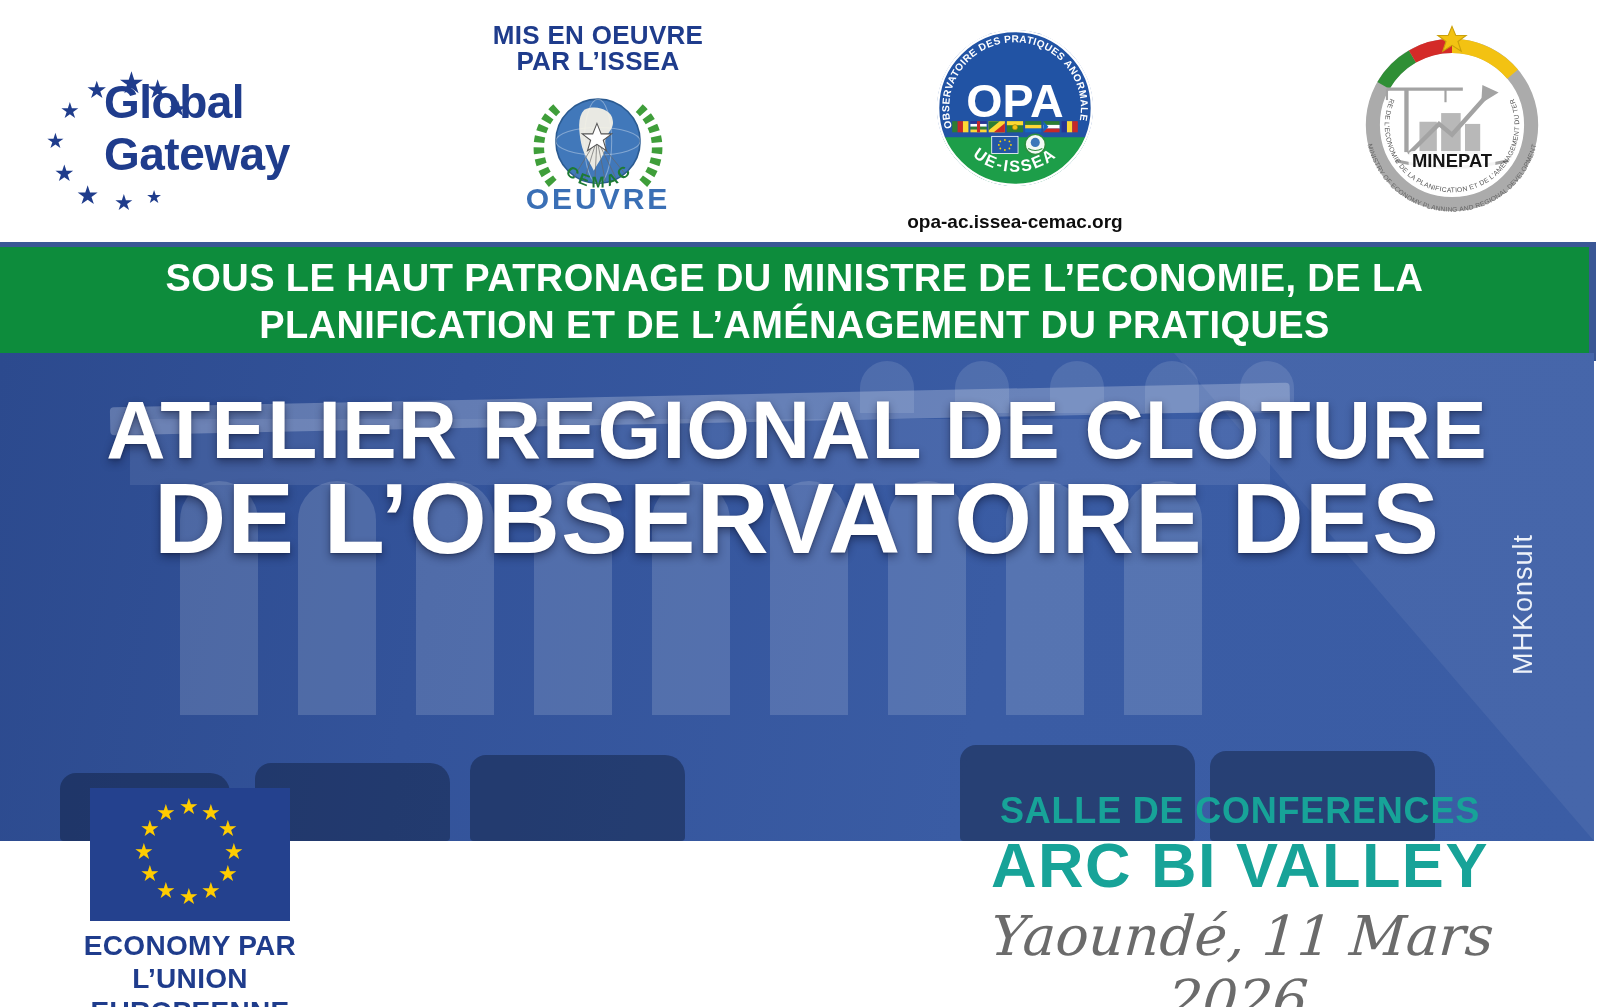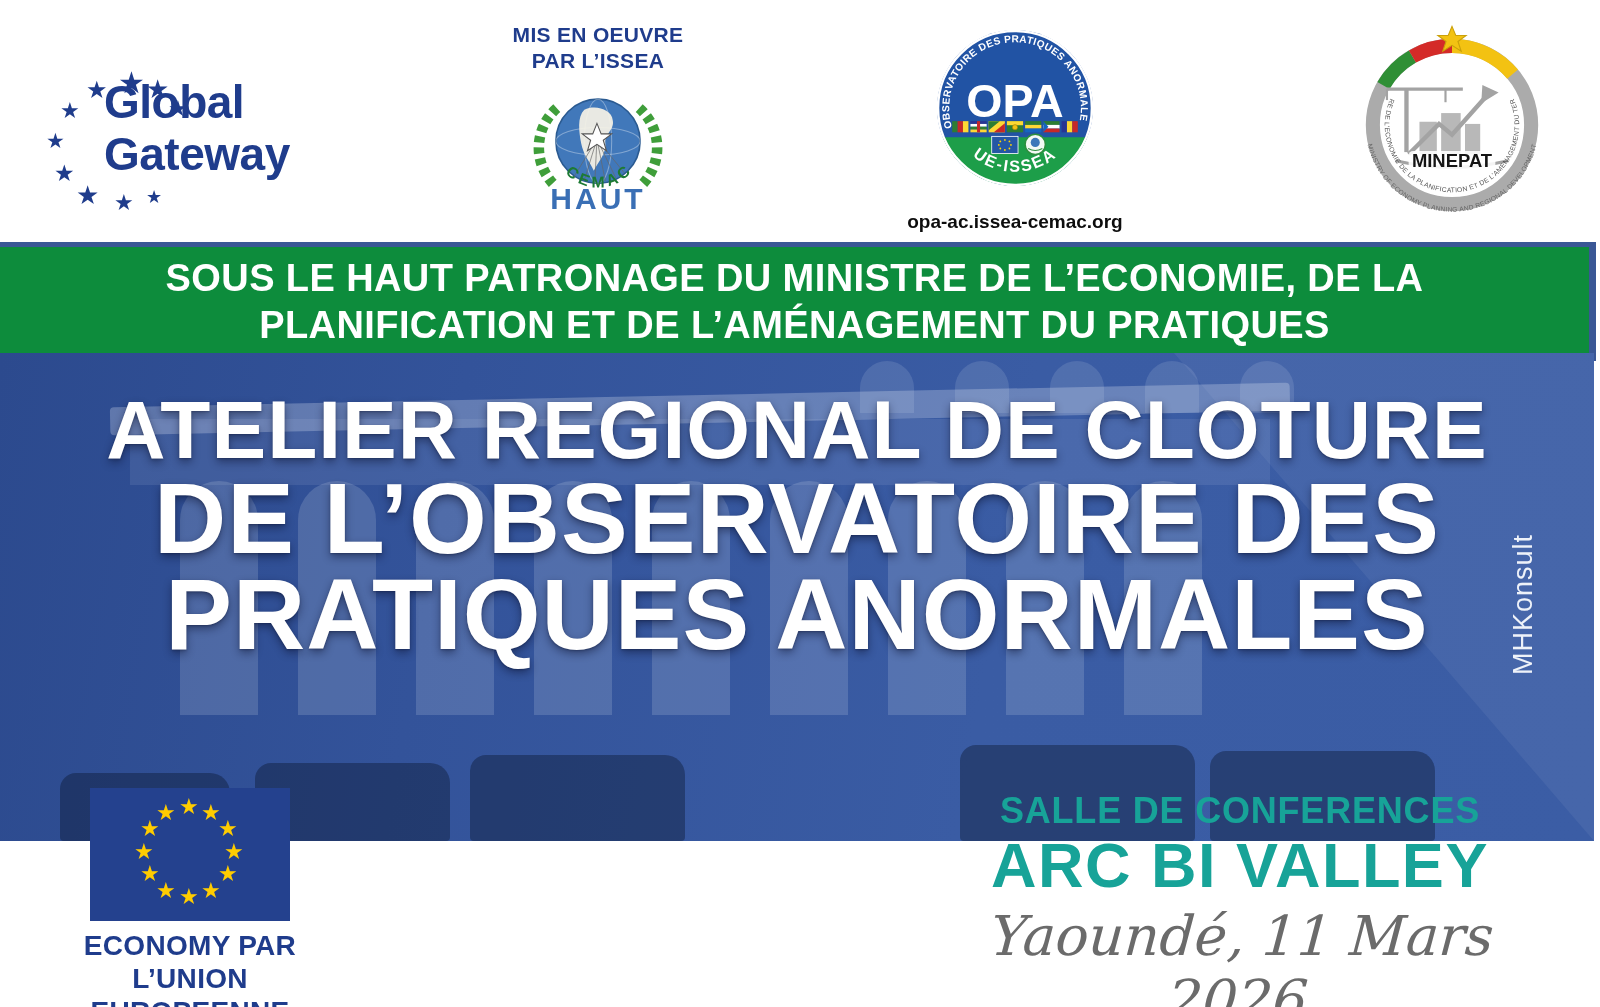--- a/index.html
+++ b/index.html
@@ -11,21 +11,21 @@
 
   
   .gg{position:absolute;left:42px;top:50px;width:310px;height:160px;}
   .ggstar{position:absolute;color:#1f3c8c;line-height:1;}
   .ggstar::before{content:"★";}
   .ggtext{position:absolute;left:62px;top:26px;color:#1f3c8c;font-weight:700;
           font-size:46px;line-height:52px;letter-spacing:-0.5px;}
 
   
   .issea-block{position:absolute;left:478px;top:22px;width:240px;height:215px;text-align:center;}
-  .issea-caption{color:#1f3c8c;font-weight:700;font-size:21px;line-height:26px;letter-spacing:0.3px;}
+  .issea-caption{color:#1f3c8c;font-weight:700;font-size:26px;line-height:26px;letter-spacing:0.3px;}
   .issea-emblem{display:block;margin:2px auto 0 auto;}
   .issea-label{color:#3a6fb5;font-weight:700;font-size:30px;letter-spacing:3px;margin-top:-34px;}
 
   
   .opa-block{position:absolute;left:905px;top:28px;width:220px;height:205px;text-align:center;}
   .opa-url{color:#0d0d0d;font-weight:700;font-size:19px;margin-top:19px;}
 
   
   .minepat-block{position:absolute;left:1352px;top:22px;width:200px;height:210px;text-align:center;}
 
@@ -117,21 +117,21 @@
             <line x1="64" y1="60" x2="90" y2="92"></line>
         </g>
         <polygon points="64,45 68,55 78,55 70,61 73,71 64,65 55,71 58,61 50,55 60,55" fill="#ffffff" stroke="#555" stroke-width="1"></polygon>
         <defs>
             <path id="cemacArc" d="M 23.8,72 A 42 42 0 0 0 106.2,72"></path>
           </defs>
         <text font-size="15" font-weight="bold" fill="#1d7a34">
           <textPath href="#cemacArc" startOffset="50%" text-anchor="middle">C E M A C</textPath>
         </text>
       </svg>
-      <div class="issea-label">HAUT</div>
+      <div class="issea-label">OEUVRE</div>
     </div>
 
     <div class="opa-block">
       <svg width="160" height="160" viewBox="0 0 158 158">
         <circle cx="79" cy="79" r="77" fill="#2153a4"></circle>
         <path d="M 7.7,108 A 77 77 0 0 0 150.3,108 Z" fill="#1d9e49"></path>
         <circle cx="79" cy="79" r="76" fill="none" stroke="#ffffff" stroke-width="2.5"></circle>
         <defs>
           <path id="opaTop" d="M 16,95 A 65 65 0 1 1 142,95"></path>
           <path id="opaBottom" d="M 19.6,100 A 63 63 0 0 0 138.4,100"></path>
@@ -267,21 +267,20 @@
       <div class="arch-sm" style="left:1145px;"></div>
       <div class="arch-sm" style="left:1240px;"></div>
       <div class="car" style="left:60px;width:170px;height:68px;"></div>
       <div class="car" style="left:255px;width:195px;height:78px;"></div>
       <div class="car" style="left:470px;width:215px;height:86px;"></div>
       <div class="car" style="left:960px;width:235px;height:96px;"></div>
       <div class="car" style="left:1210px;width:225px;height:90px;"></div>
     </div>
     <h1 class="t1">ATELIER REGIONAL DE CLOTURE</h1>
     <h1 class="t2">DE L’OBSERVATOIRE DES</h1>
-    <h1 class="t3">PRATIQUES ANORMALES</h1>
     <div class="watermark">MHKonsult</div>
   </section>
 
   <footer>
     <div class="eu">
       <div class="euflag">
         <span class="eustar" style="left:89px;top:8px;"></span>
         <span class="eustar" style="left:111px;top:14px;"></span>
         <span class="eustar" style="left:128px;top:30px;"></span>
         <span class="eustar" style="left:134px;top:53px;"></span>

